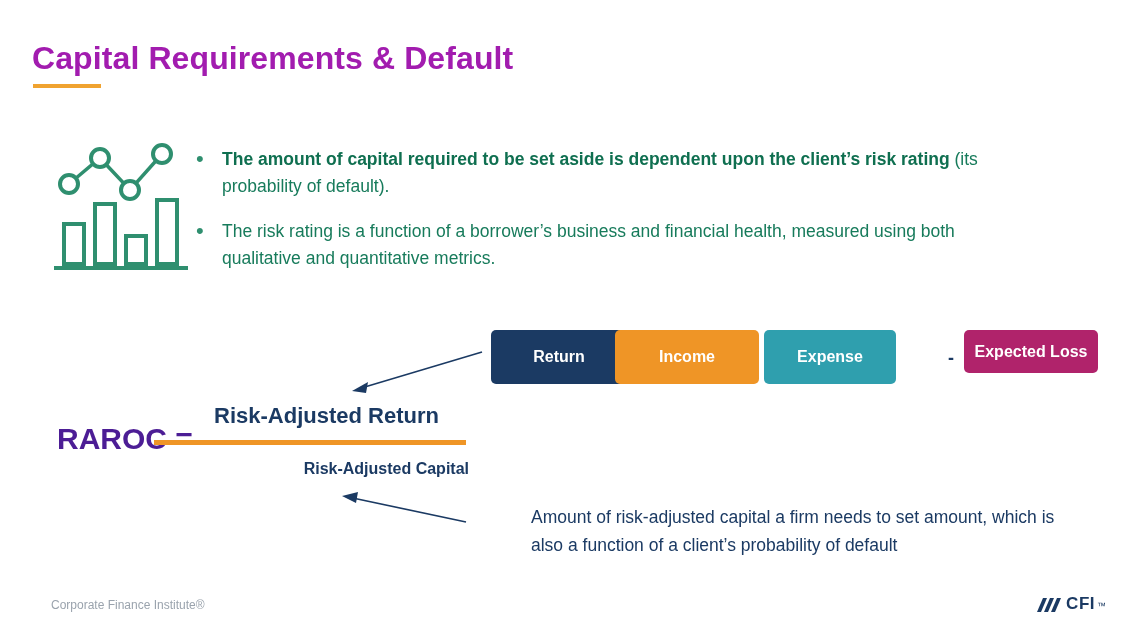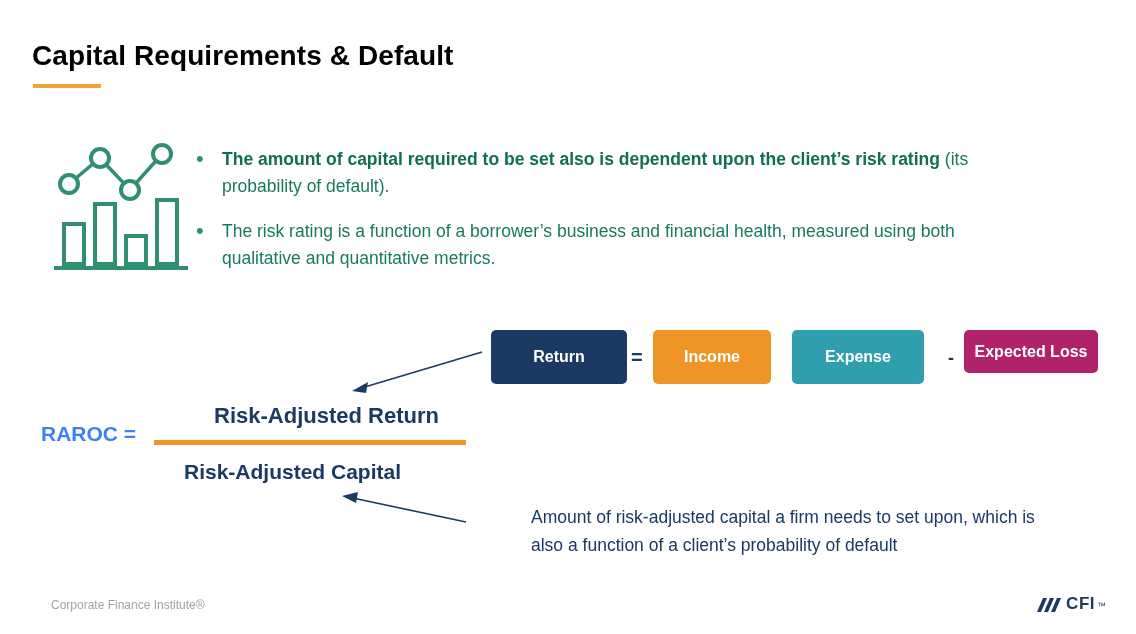--- a/index.html
+++ b/index.html
@@ -19,23 +19,23 @@
     width: 1136px;
     height: 634px;
     background: #ffffff;
   }
 
   
   .title {
     position: absolute;
     left: 32px;
     top: 40px;
-    font-size: 28px;
-    font-weight: bold;
-    color: #000000;
+    font-size: 32px;
+    font-weight: bold;
+    color: #a21caf;
     letter-spacing: 0.1px;
   }
   .title-underline {
     position: absolute;
     left: 33px;
     top: 84px;
     width: 68px;
     height: 4px;
     background: #f0a330;
   }
@@ -86,41 +86,41 @@
     align-items: center;
     justify-content: center;
     text-align: right;
     color: #ffffff;
     font-weight: bold;
     font-size: 16px;
     border-radius: 5px;
     line-height: 20px;
   }
   .box-return   { left: 491px; top: 330px; width: 136px; height: 54px; background: #1b3a63; }
-  .box-income   { left: 653px; top: 330px; width: 118px; height: 54px; background: #ef9526; }
-  .box-expense  { left: 792px; top: 330px; width: 132px; height: 54px; background: #2f9fae; }
+  .box-income   { left: 615px; top: 330px; width: 144px; height: 54px; background: #ef9526; }
+  .box-expense  { left: 764px; top: 330px; width: 132px; height: 54px; background: #2f9fae; }
   .box-loss     { left: 964px; top: 330px; width: 134px; height: 43px; background: #b0236b; }
 
   .op {
     position: absolute;
     color: #1b3a63;
     font-weight: bold;
   }
   .op-equals { left: 631px; top: 346px; font-size: 20px; }
   .op-minus1 { left: 793px; top: 348px; font-size: 18px; }
   .op-minus2 { left: 948px; top: 348px; font-size: 18px; }
 
   
   .raroc-label {
     position: absolute;
-    left: 41px;
+    left: 57px;
     top: 422px;
-    font-size: 21px;
-    font-weight: bold;
-    color: #3b82f6;
+    font-size: 30px;
+    font-weight: bold;
+    color: #4c1d95;
   }
   .raroc-num {
     position: absolute;
     left: 184px;
     top: 403px;
     font-size: 22px;
     font-weight: bold;
     color: #1b3a63;
     width: 285px;
     text-align: center;
@@ -130,25 +130,25 @@
     left: 154px;
     top: 440px;
     width: 312px;
     height: 5px;
     background: #ef9526;
   }
   .raroc-den {
     position: absolute;
     left: 184px;
     top: 460px;
-    font-size: 21px;
+    font-size: 16px;
     font-weight: bold;
     color: #1b3a63;
     width: 285px;
-    text-align: left;
+    text-align: right;
   }
 
   
   .arrows {
     position: absolute;
     left: 0;
     top: 0;
     width: 1136px;
     height: 634px;
     pointer-events: none;
@@ -221,21 +221,21 @@
 
         <line x1="2" y1="128" x2="136" y2="128" stroke-width="4"></line>
       </g>
     </svg>
   </div>
 
   <div class="bullets">
     <div class="bullet-row">
       <div class="bullet-dot">•</div>
       <div class="bullet-text">
-        <b>The amount of capital required to be set also is dependent upon the client’s risk rating</b><span> (its probability of default).</span>
+        <b>The amount of capital required to be set aside is dependent upon the client’s risk rating</b><span> (its probability of default).</span>
       </div>
     </div>
     <div class="bullet-row">
       <div class="bullet-dot">•</div>
       <div class="bullet-text">
         <span>The risk rating is a function of a borrower’s business and financial health, measured using both qualitative and quantitative metrics.</span>
       </div>
     </div>
   </div>
 
@@ -254,21 +254,21 @@
 
   <svg class="arrows" viewBox="0 0 1136 634" xmlns="http://www.w3.org/2000/svg">
     <g stroke="#1b3a63" stroke-width="1.6" fill="none">
       <line x1="482" y1="352" x2="358" y2="389"></line>
       <polygon points="352,391 368,382 366,393" fill="#1b3a63" stroke="none"></polygon>
       <line x1="466" y1="522" x2="348" y2="497"></line>
       <polygon points="342,496 358,492 356,503" fill="#1b3a63" stroke="none"></polygon>
     </g>
   </svg>
 
-  <div class="caption">Amount of risk-adjusted capital a firm needs to set upon, which is also a function of a client’s probability of default</div>
+  <div class="caption">Amount of risk-adjusted capital a firm needs to set amount, which is also a function of a client’s probability of default</div>
 
   <div class="footer-text">Corporate Finance Institute®</div>
   <div class="footer-logo">
     <svg width="26" height="20" viewBox="0 0 26 20" xmlns="http://www.w3.org/2000/svg">
       <g fill="#1b3a63">
         <polygon points="0,18 6,4 10,4 4,18"></polygon>
         <polygon points="7,18 13,4 17,4 11,18"></polygon>
         <polygon points="14,18 20,4 24,4 18,18"></polygon>
       </g>
     </svg>

